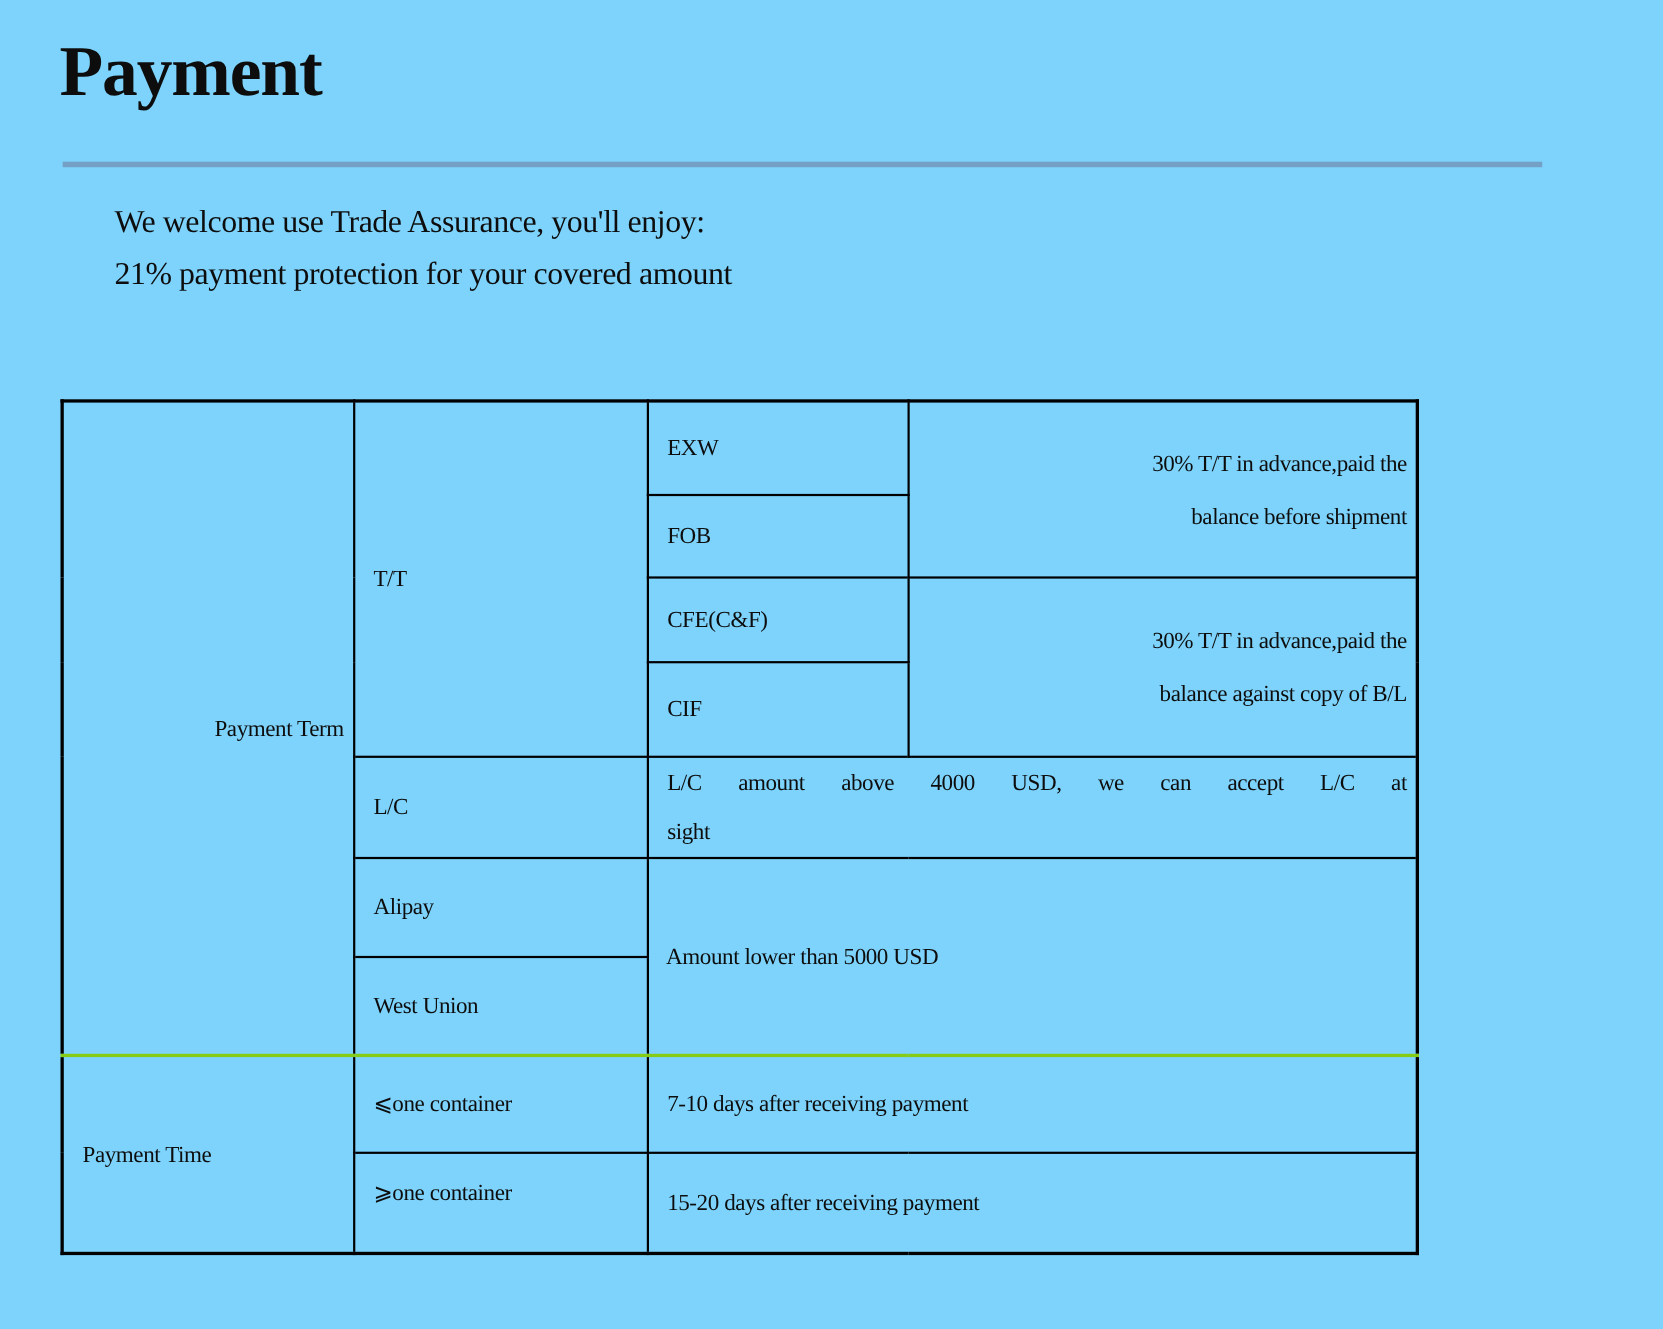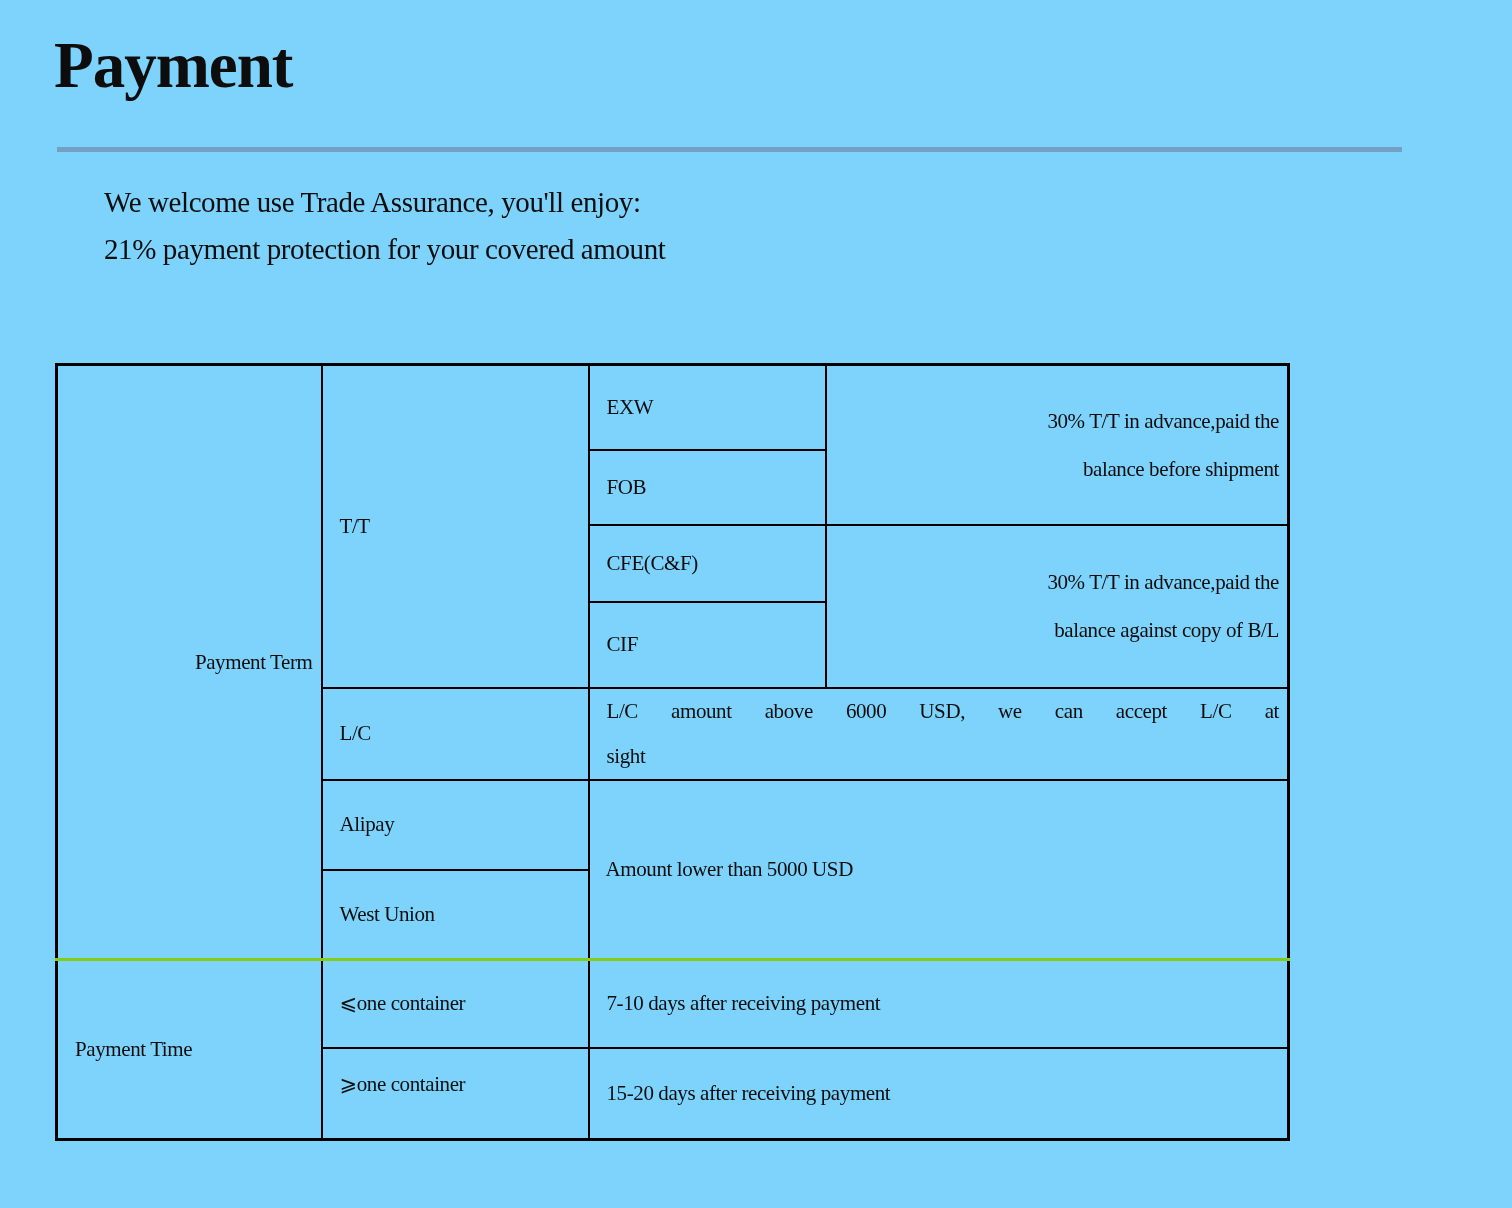--- a/index.html
+++ b/index.html
@@ -106,21 +106,21 @@
           <div>30% T/T in advance,paid the</div>
           <div>balance against copy of B/L</div>
         </td>
       </tr>
       <tr style="height:86px">
         <td>CIF</td>
       </tr>
       <tr style="height:92px">
         <td>L/C</td>
         <td colspan="2" class="lc-cell">
-          <div class="just-line">L/C amount above 6000 USD, we can accept L/C at</div>
+          <div class="just-line">L/C amount above 4000 USD, we can accept L/C at</div>
           <div>sight</div>
         </td>
       </tr>
       <tr style="height:90px">
         <td>Alipay</td>
         <td colspan="2" rowspan="2" style="padding-left:16px">Amount lower than 5000 USD</td>
       </tr>
       <tr style="height:90px">
         <td>West Union</td>
       </tr>

